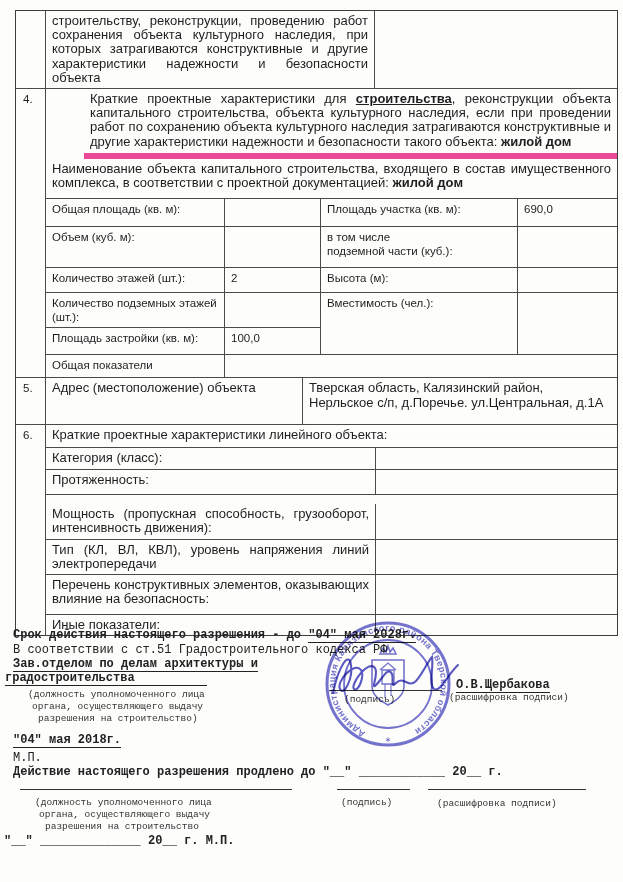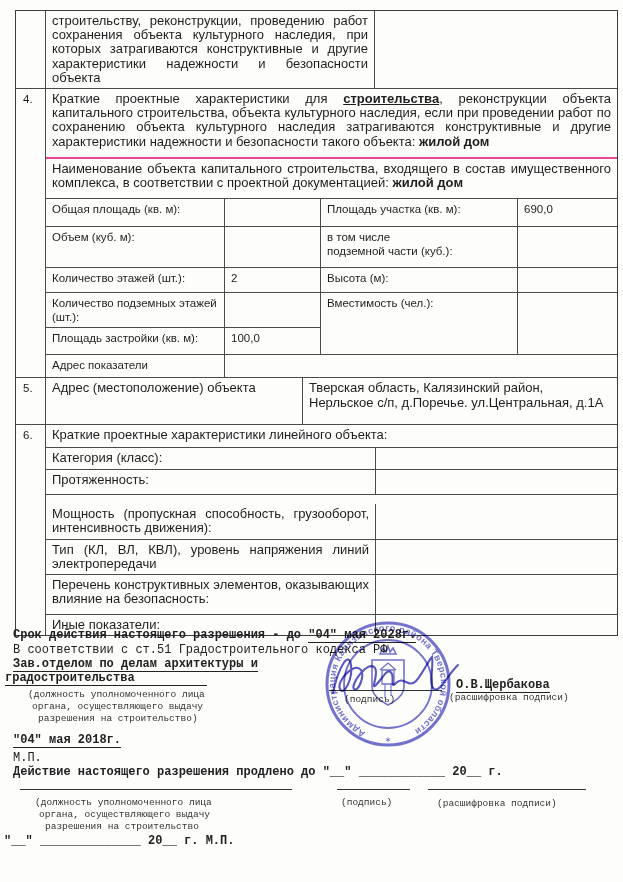--- a/index.html
+++ b/index.html
@@ -16,21 +16,21 @@
   .rbody{flex:1;min-width:0;}
   .cell{font-size:13px;line-height:14.2px;padding:3px 6px;box-sizing:border-box;}
   .just{text-align:justify;-moz-text-align-last:left;text-align-last:left;}
   .b{font-weight:bold;}
   .u{text-decoration:underline;}
   
   .contbody{display:flex;min-height:68px;}
   .cont-text{width:329px;flex:0 0 329px;border-right:1px solid #4a4a4a;box-sizing:border-box;}
   .cont-empty{flex:1;}
   
-  .para1{min-height:70px;border-bottom:2px solid #ec4899;}
+  .para1{min-height:70px;border-bottom:6px solid #ec4899;margin-left:38px;}
   .para2{min-height:40px;border-bottom:1px solid #4a4a4a;}
   .specs{display:grid;grid-template-columns:178px 96px 197px 1fr;
          grid-template-rows:minmax(27px,auto) minmax(41px,auto) minmax(25px,auto) minmax(30px,auto) minmax(27px,auto) minmax(23px,auto);}
   .sc{font-size:11.5px;line-height:14.2px;padding:3px 6px;box-sizing:border-box;}
   .sc.cl2,.sc.cl3,.sc.cl4{border-left:1px solid #4a4a4a;}
   .sc.bt{border-top:1px solid #4a4a4a;}
   .sc.rs2{grid-row:span 2;}
   .sc.wide{grid-column:2/5;}
   .pre{white-space:pre-line;}
   
@@ -95,21 +95,21 @@
           <div class="sc cl4 bt"></div>
 
           <div class="sc cl1 bt">Количество подземных этажей (шт.):</div>
           <div class="sc cl2 bt"></div>
           <div class="sc cl3 bt rs2">Вместимость (чел.):</div>
           <div class="sc cl4 bt rs2"></div>
 
           <div class="sc cl1 bt">Площадь застройки (кв. м):</div>
           <div class="sc cl2 bt">100,0</div>
 
-          <div class="sc cl1 bt">Адрес показатели</div>
+          <div class="sc cl1 bt">Общая показатели</div>
           <div class="sc wide bt cl2"></div>
         </div>
       </div>
     </div>
 
     <div class="trow">
       <div class="numcol">5.</div>
       <div class="rbody">
         <div class="r5body">
           <div class="r5label cell">Адрес (местоположение) объекта</div>

